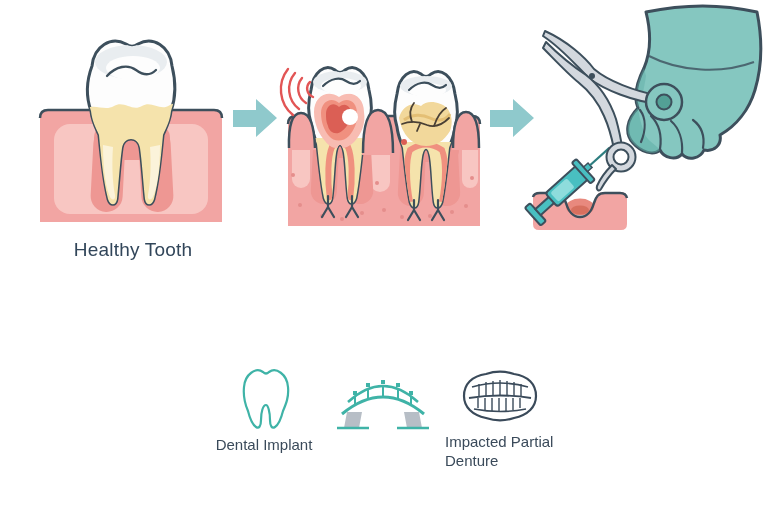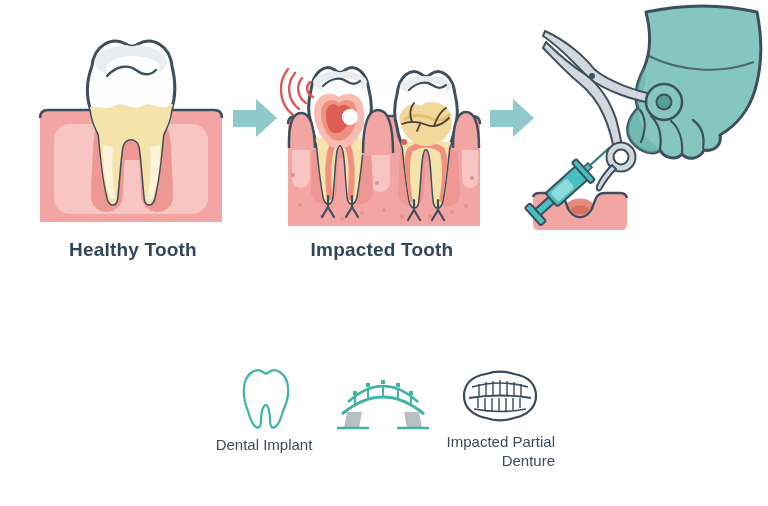--- a/index.html
+++ b/index.html
@@ -3,25 +3,25 @@
 <meta charset="utf-8">
 <style>
   html,body{margin:0;padding:0;background:#ffffff;}
   #canvas{
     position:relative;width:768px;height:506px;background:#ffffff;overflow:hidden;
     font-family:"Liberation Sans", sans-serif;
   }
   #art{position:absolute;left:0;top:0;}
   .stage-label{
     position:absolute;transform:translateX(-50%);
-    font-size:19px;font-weight:700;color:#32465A;white-space:nowrap;letter-spacing:.2px;
+    font-size:19px;font-weight:400;color:#32465A;white-space:nowrap;letter-spacing:.2px;
   }
   .option-label{
     position:absolute;transform:translateX(-50%);
-    font-size:15px;font-weight:500;color:#3A4A5A;text-align:right;line-height:19px;
+    font-size:15px;font-weight:500;color:#3A4A5A;text-align:left;line-height:19px;
   }
   .option-label.wrap{max-width:110px;}
 </style>
 </head>
 <body>
 
 <div id="canvas">
 
 <svg id="art" width="768" height="506" viewBox="0 0 768 506">
   <defs>
@@ -238,18 +238,17 @@
       <line x1="492" y1="398" x2="492" y2="411"></line>
           <line x1="499" y1="398" x2="499" y2="411"></line>
       <line x1="506" y1="398" x2="506" y2="411"></line>
           <line x1="513" y1="398" x2="513" y2="410"></line>
       <line x1="520" y1="398" x2="520" y2="408"></line>
     </g>
   </g>
 </svg>
 
 <div class="stage-label" style="left:133px;top:239px">Healthy Tooth</div>
-<div class="stage-label" style="left:382px;top:239px">Impacted Tooth</div>
 
 <div class="option-label" style="left:264px;top:435px">Dental Implant</div>
 <div class="option-label wrap" style="left:500px;top:432px">Impacted Partial Denture</div>
 
 </div>
 
 </body></html>

